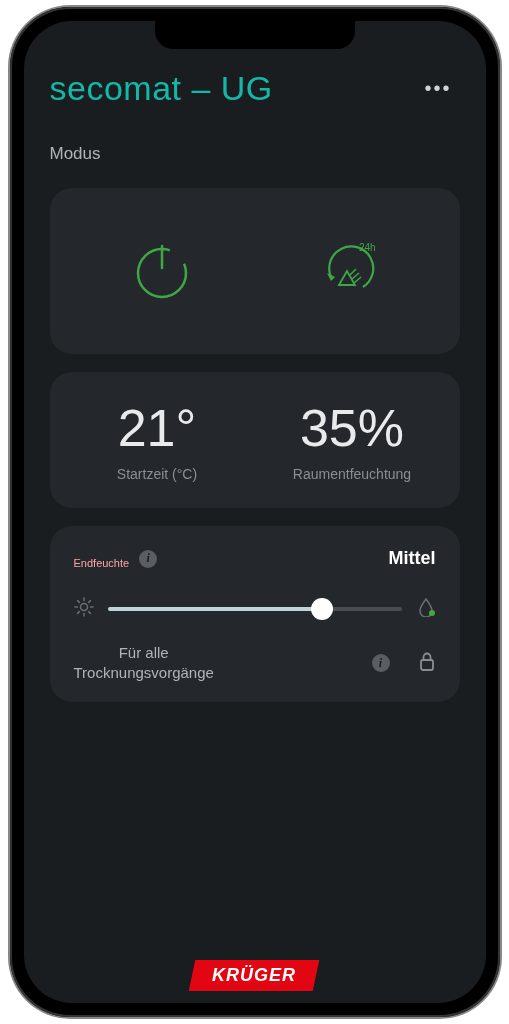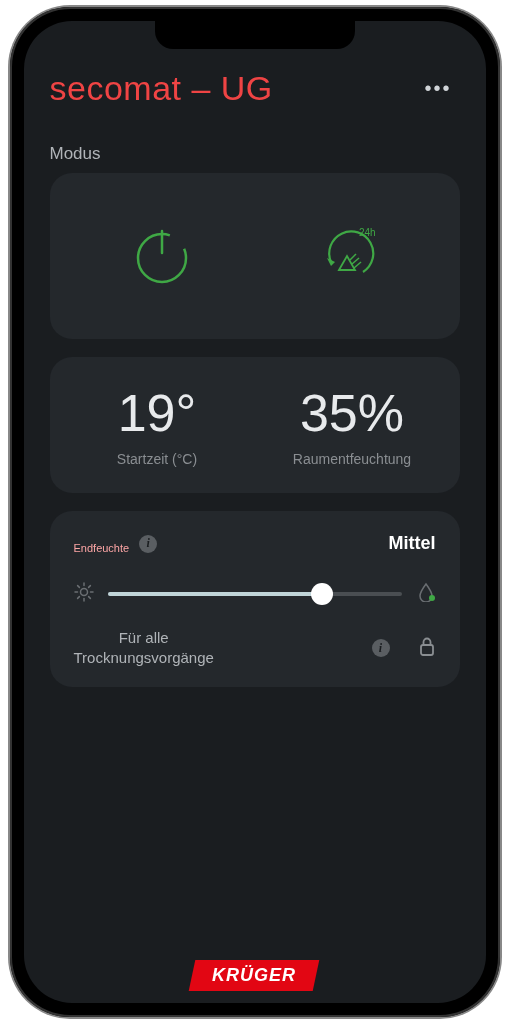--- a/index.html
+++ b/index.html
@@ -53,34 +53,34 @@
   }
   .header {
     display: flex;
     justify-content: space-between;
     align-items: center;
     margin-bottom: 36px;
   }
   .title {
     font-size: 34px;
     font-weight: 300;
-    color: #ef4444;
+    color: #14b8a6;
     letter-spacing: 0.5px;
   }
   .menu-dots {
     color: #d0d4d8;
     font-size: 20px;
     letter-spacing: 2px;
     padding: 8px;
   }
   .mode-row {
     display: flex;
     justify-content: space-between;
     align-items: center;
-    margin-bottom: 9px;
+    margin-bottom: 24px;
   }
   .mode-label {
     font-size: 17px;
     color: #b0b4b8;
   }
   .mode-value {
     font-size: 19px;
     font-weight: 600;
     color: #fff;
     text-align: right;
@@ -280,21 +280,21 @@
             <path d="M 26 48 L 34 34 L 42 48 Z" fill="none" stroke="#3fa845" stroke-width="1.8"></path>
             <line x1="37" y1="38" x2="43" y2="32" stroke="#3fa845" stroke-width="1.5"></line>
             <line x1="39" y1="42" x2="46" y2="36" stroke="#3fa845" stroke-width="1.5"></line>
             <line x1="41" y1="46" x2="48" y2="40" stroke="#3fa845" stroke-width="1.5"></line>
           </svg>
         </div>
       </div>
 
       <div class="card stats-card">
         <div class="stat">
-          <div class="stat-value">19°</div>
+          <div class="stat-value">21°</div>
           <div class="stat-label">Startzeit (°C)</div>
         </div>
         <div class="stat">
           <div class="stat-value">35%</div>
           <div class="stat-label">Raumentfeuchtung</div>
         </div>
       </div>
 
 
       <div class="card humidity-card">

